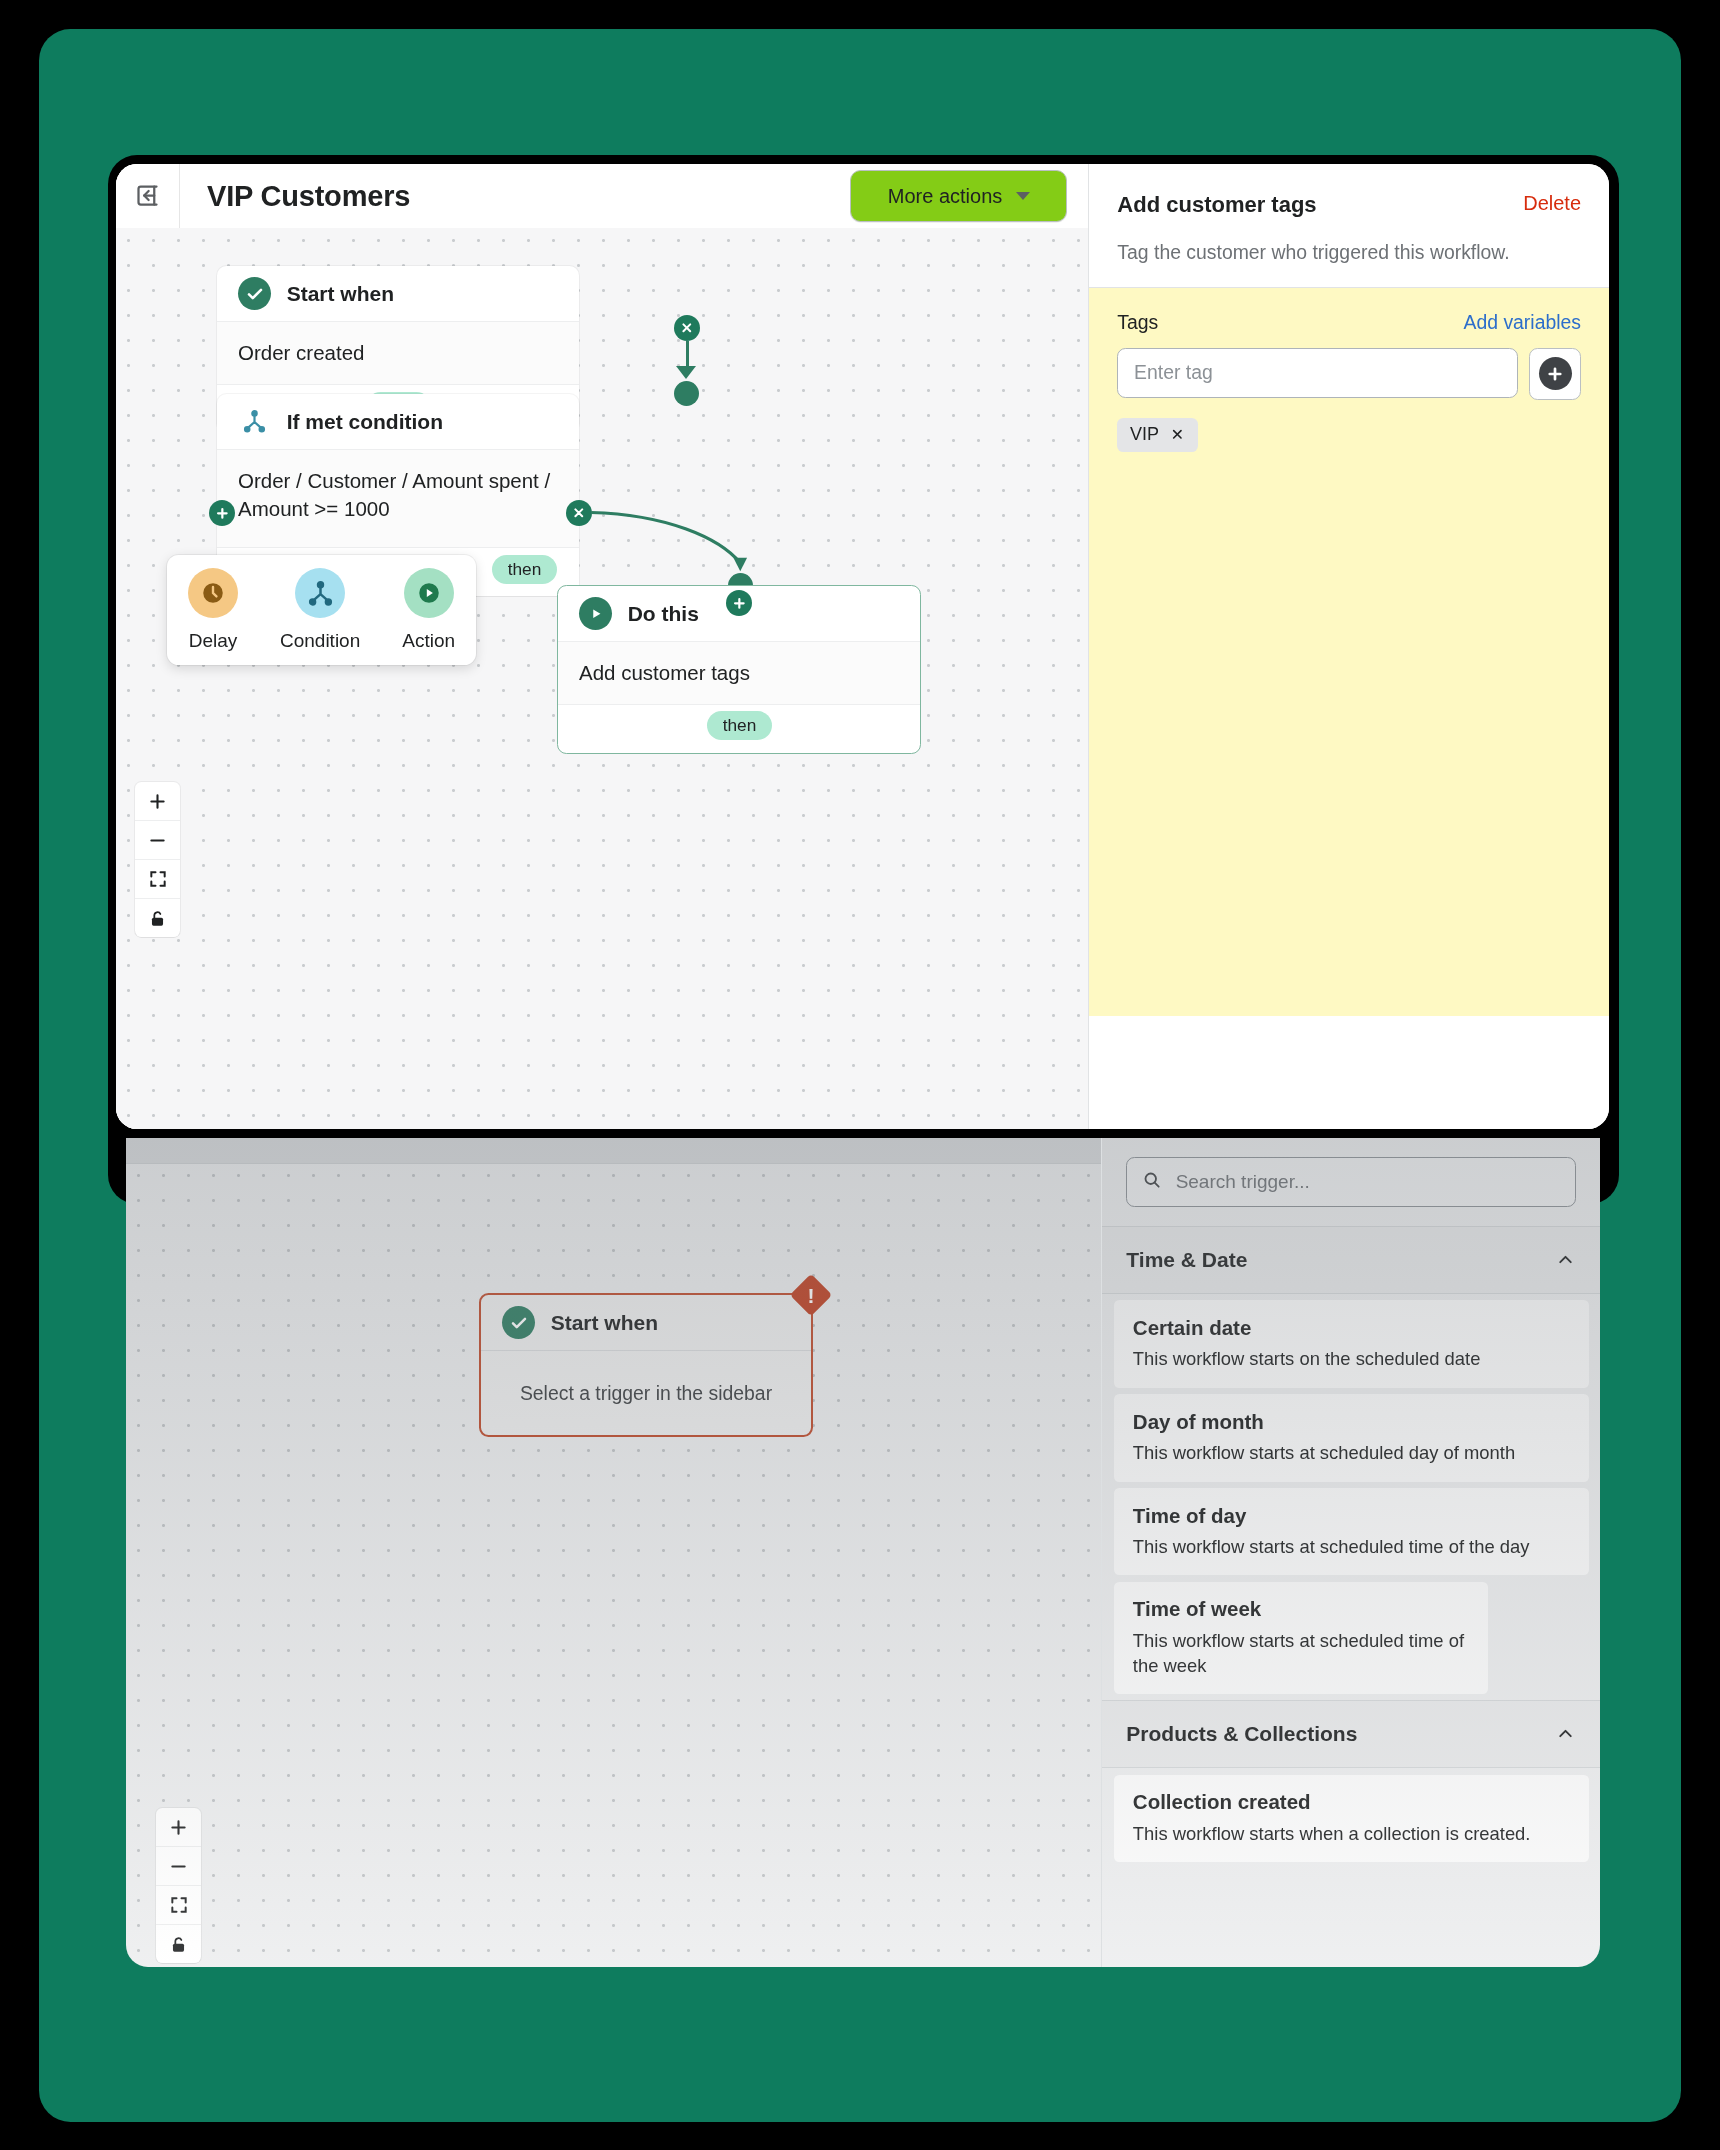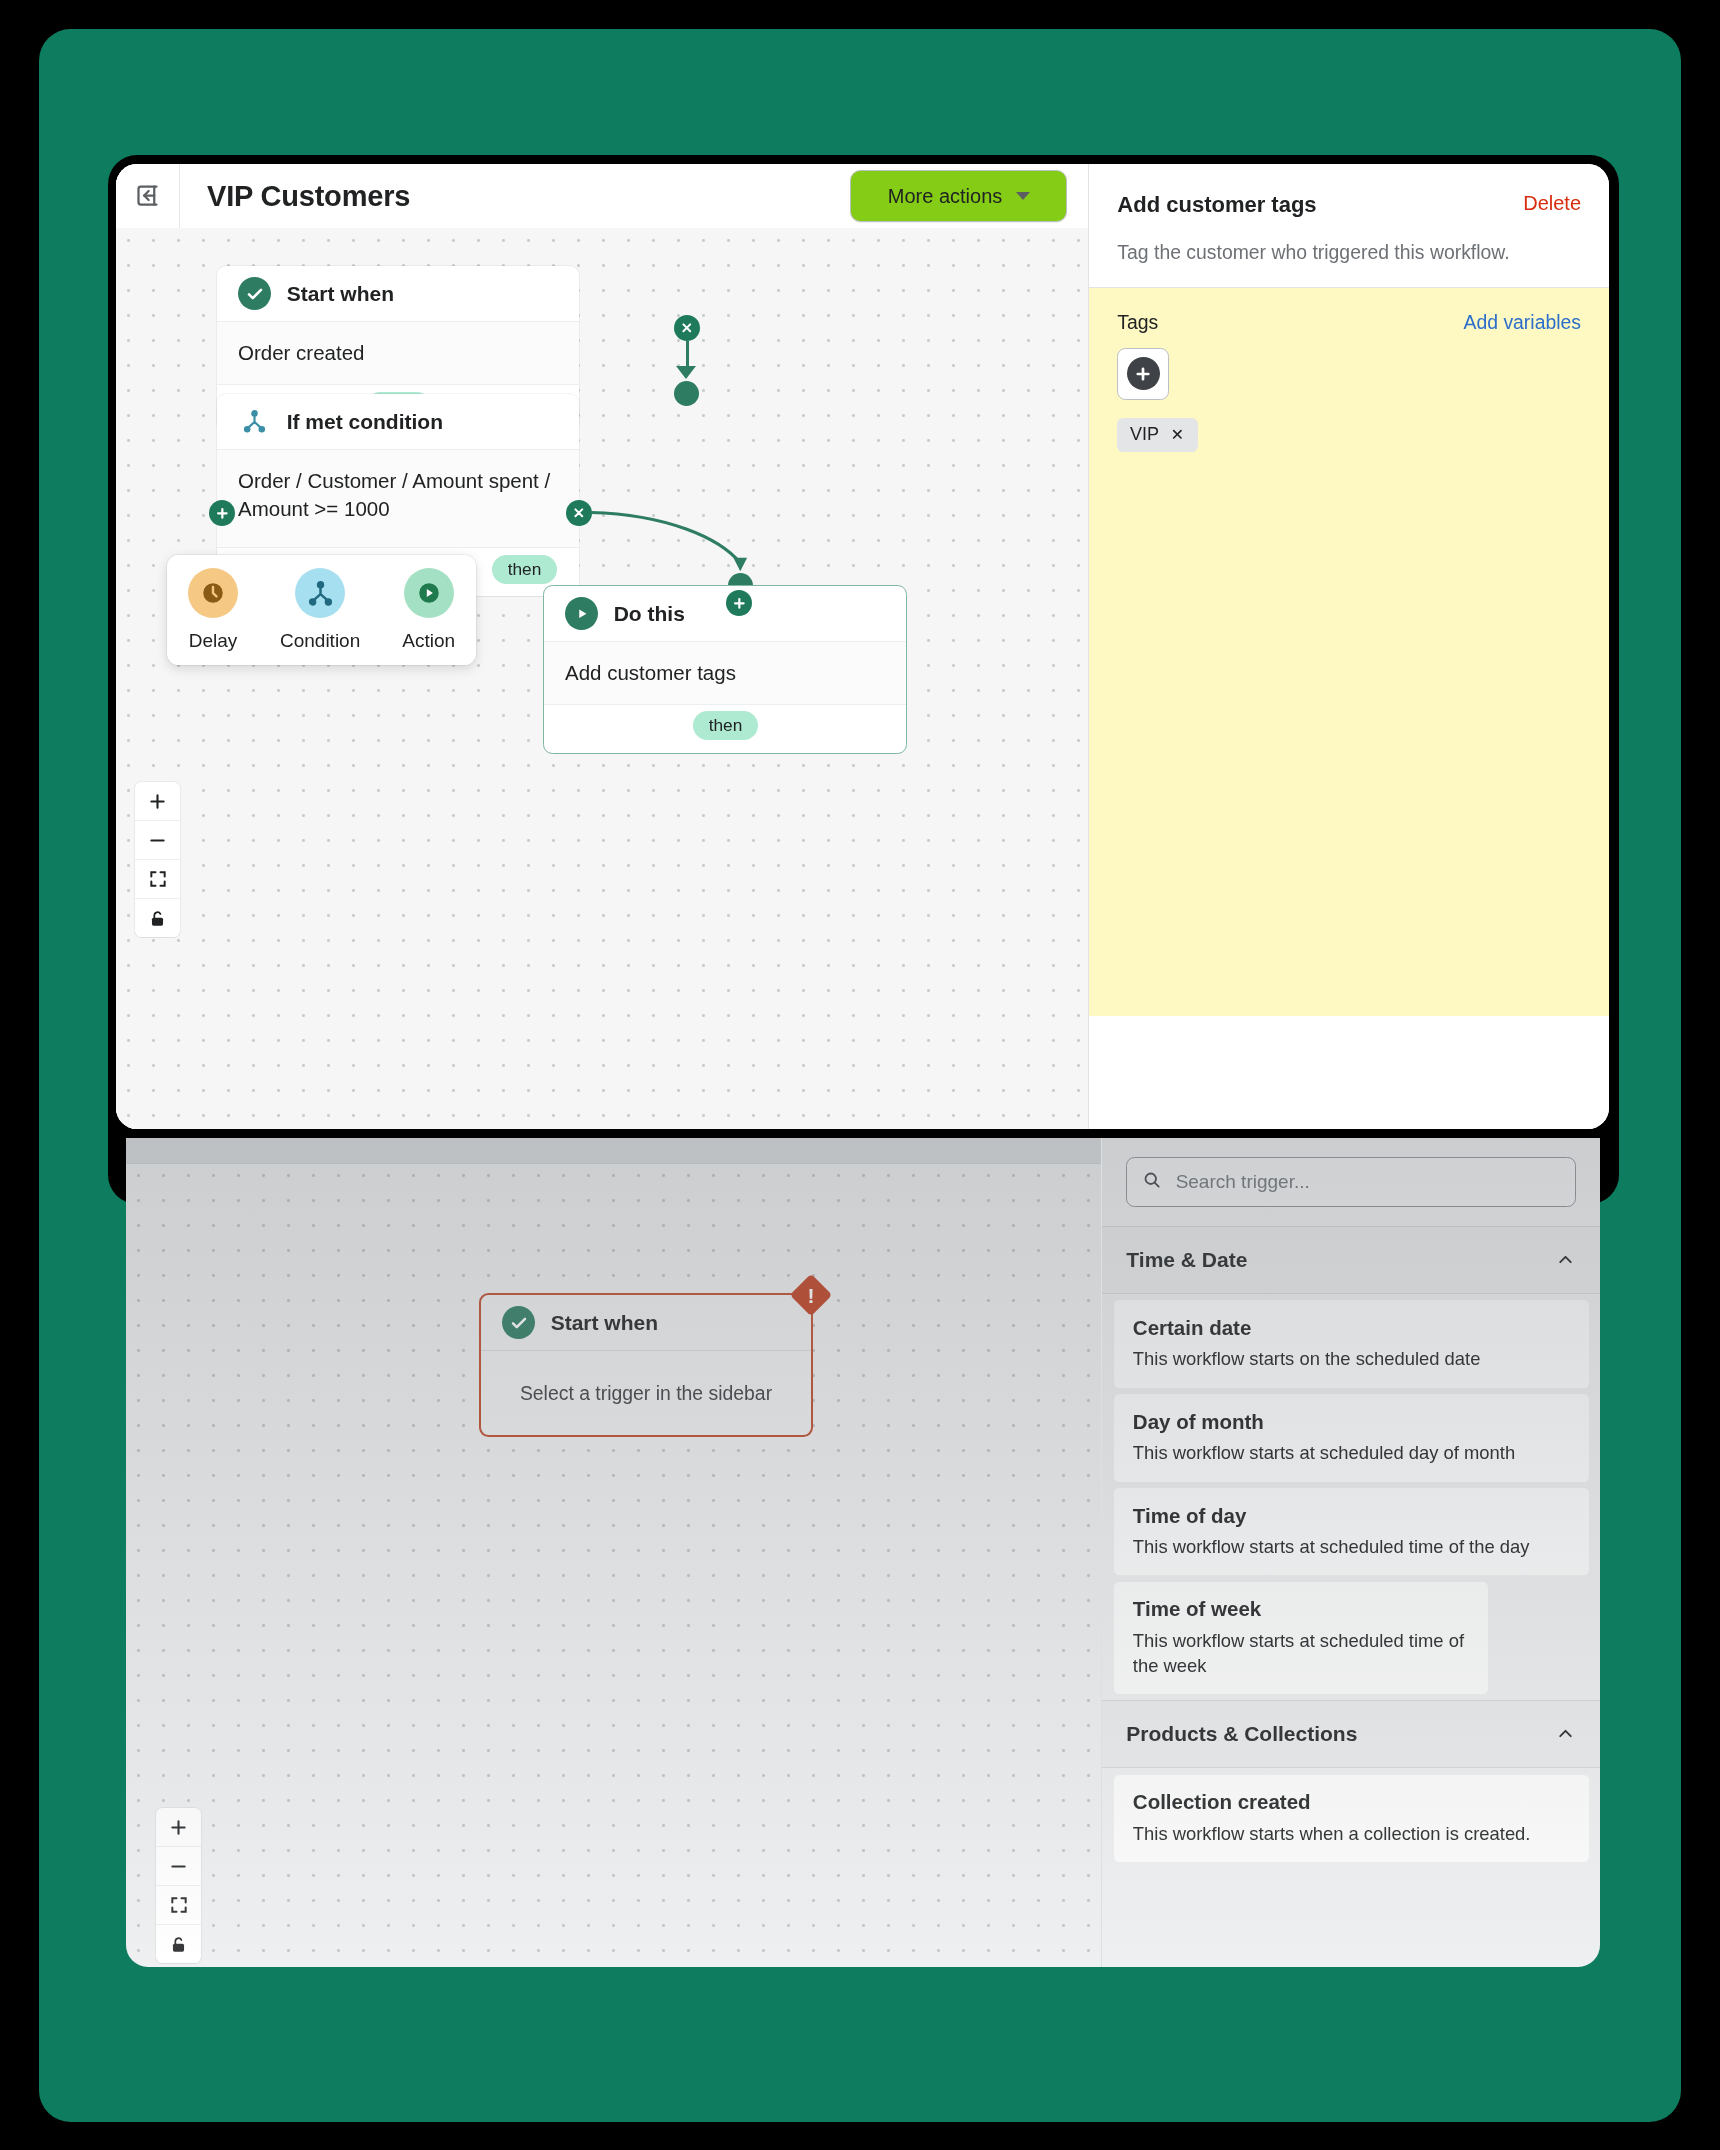--- a/index.html
+++ b/index.html
@@ -268,21 +268,21 @@
             <span class="pal-ic" style="background:#A4E0C3;">
               <svg width="26" height="26" viewBox="0 0 24 24">
                   <circle cx="12" cy="12" r="9" fill="#1F7A4D"></circle>
                   <path d="M10 8.2l5.6 3.8L10 15.8z" fill="#fff"></path>
                 </svg>
             </span>
             <span class="pal-lb">Action</span>
           </div>
         </div>
 
-        <div class="node" style="left:427px;top:357px;width:362px;border:1.6px solid #7FB79F;box-shadow:none;">
+        <div class="node" style="left:441px;top:357px;width:362px;border:1.6px solid #7FB79F;box-shadow:none;">
           <div class="node-head">
             <span class="ico" style="background:#2E7D62;">
               <svg width="15.7" height="15.7" viewBox="0 0 24 24">
                   <path d="M8 5.5l11 6.5-11 6.5z" fill="#fff"></path>
                 </svg>
             </span>
             <span class="ttl">Do this</span>
           </div>
           <div class="node-body">Add customer tags</div>
           <div class="node-foot">
@@ -329,20 +329,21 @@
           <div class="cfg-delete">Delete</div>
         </div>
         <div class="cfg-sub">Tag the customer who triggered this workflow.</div>
       </div>
       <div class="cfg-sec">
         <div class="cfg-lblrow">
           <div class="cfg-lbl">Tags</div>
           <div class="cfg-link">Add variables</div>
         </div>
         <div class="cfg-inputrow">
+          <div class="cfg-input">Enter tag</div>
           <div class="cfg-add">
             <span class="plus-dark">
               <svg width="18" height="18" viewBox="0 0 24 24" fill="none" stroke="#fff" stroke-width="3.6" stroke-linecap="round">
                   <path d="M12 5v14M5 12h14"></path>
                 </svg>
             </span>
           </div>
         </div>
         <div class="tagchip">
           <span>VIP</span>

